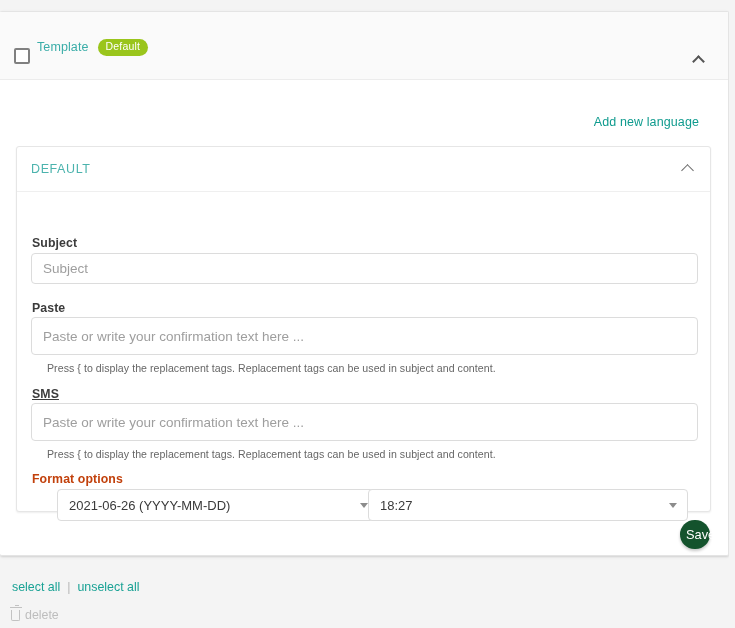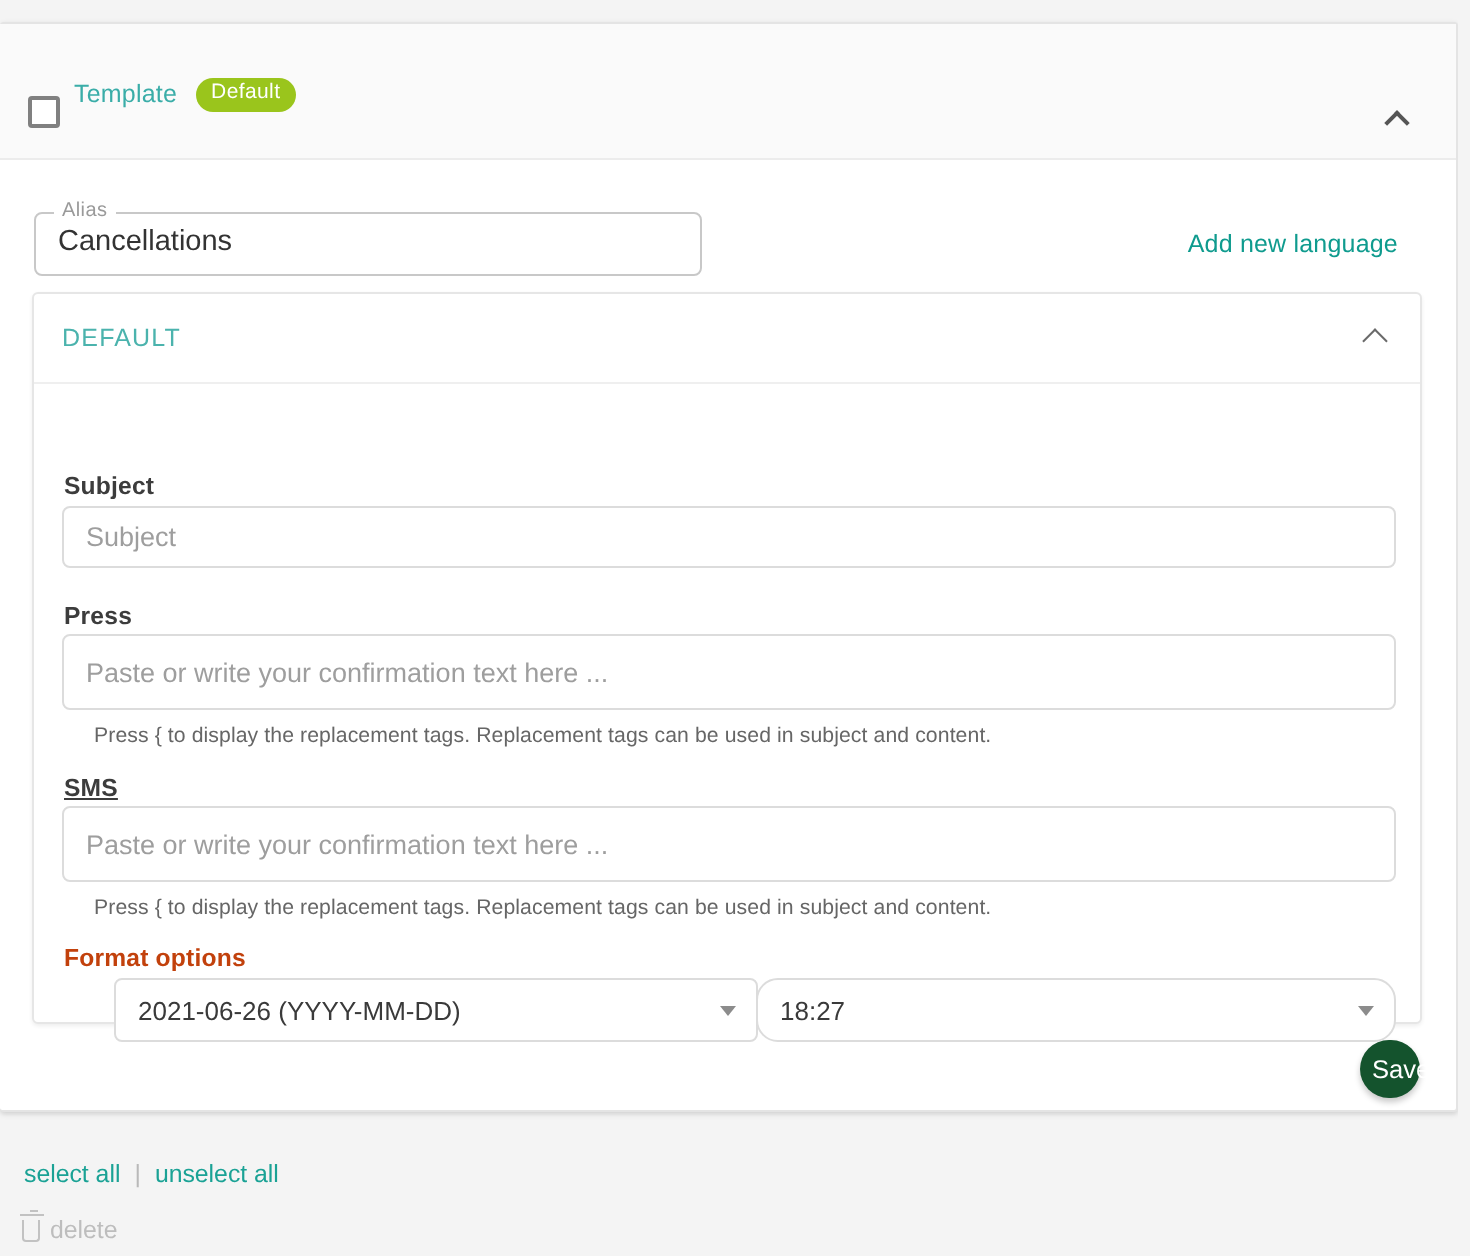--- a/index.html
+++ b/index.html
@@ -243,21 +243,21 @@
     border: 1px solid #dcdcdc;
     border-radius: 4px;
     font-size: 13px;
     color: #3a3a3a;
     display: flex;
     align-items: center;
     padding: 0 11px;
     cursor: pointer;
   }
   .sel-date { left: 14px; top: 297px; width: 322px; margin-left: 26px; }
-  .sel-time { left: 361px; top: 297px; width: 320px; border-radius: 11px; }
+  .sel-time { left: 351px; top: 297px; width: 320px; }
 
   .sel-arrow {
     position: absolute;
     right: 10px;
     top: 50%;
     margin-top: -2px;
     width: 0; height: 0;
     border-left: 4.5px solid transparent;
     border-right: 4.5px solid transparent;
     border-top: 5px solid #8c8c8c;
@@ -359,43 +359,39 @@
         <span class="hdr-template-label">Template</span>
         <span class="badge-default">Default</span>
       </div>
 
       <div class="hdr-collapse">
         <span class="chev"></span>
       </div>
     </div>
 
     <div class="alias-row">
-      <div class="alias-field">
-        <span class="alias-notch">Alias</span>
-        <span class="alias-value">Cancellations</span>
-      </div>
 
       <span class="add-lang">Add new language</span>
     </div>
 
     <div class="inner-card">
 
       <div class="inner-hdr">
         <span class="inner-hdr-title">DEFAULT</span>
         <div class="inner-collapse">
           <span class="chev chev-thin"></span>
         </div>
       </div>
 
       <div class="inner-body">
 
         <span class="fld-label lbl-subject">Subject</span>
         <div class="txt-input in-subject">Subject</div>
 
-        <span class="fld-label lbl-email">Press</span>
+        <span class="fld-label lbl-email">Paste</span>
         <div class="txt-input in-email">Paste or write your confirmation text here ...</div>
         <span class="helper-txt help-email">Press { to display the replacement tags. Replacement tags can be used in subject and content.</span>
 
         <span class="fld-label lbl-sms">SMS</span>
         <div class="txt-input in-sms">Paste or write your confirmation text here ...</div>
         <span class="helper-txt help-sms">Press { to display the replacement tags. Replacement tags can be used in subject and content.</span>
 
         <span class="fld-label lbl-format">Format options</span>
 
         <div class="sel sel-date">

